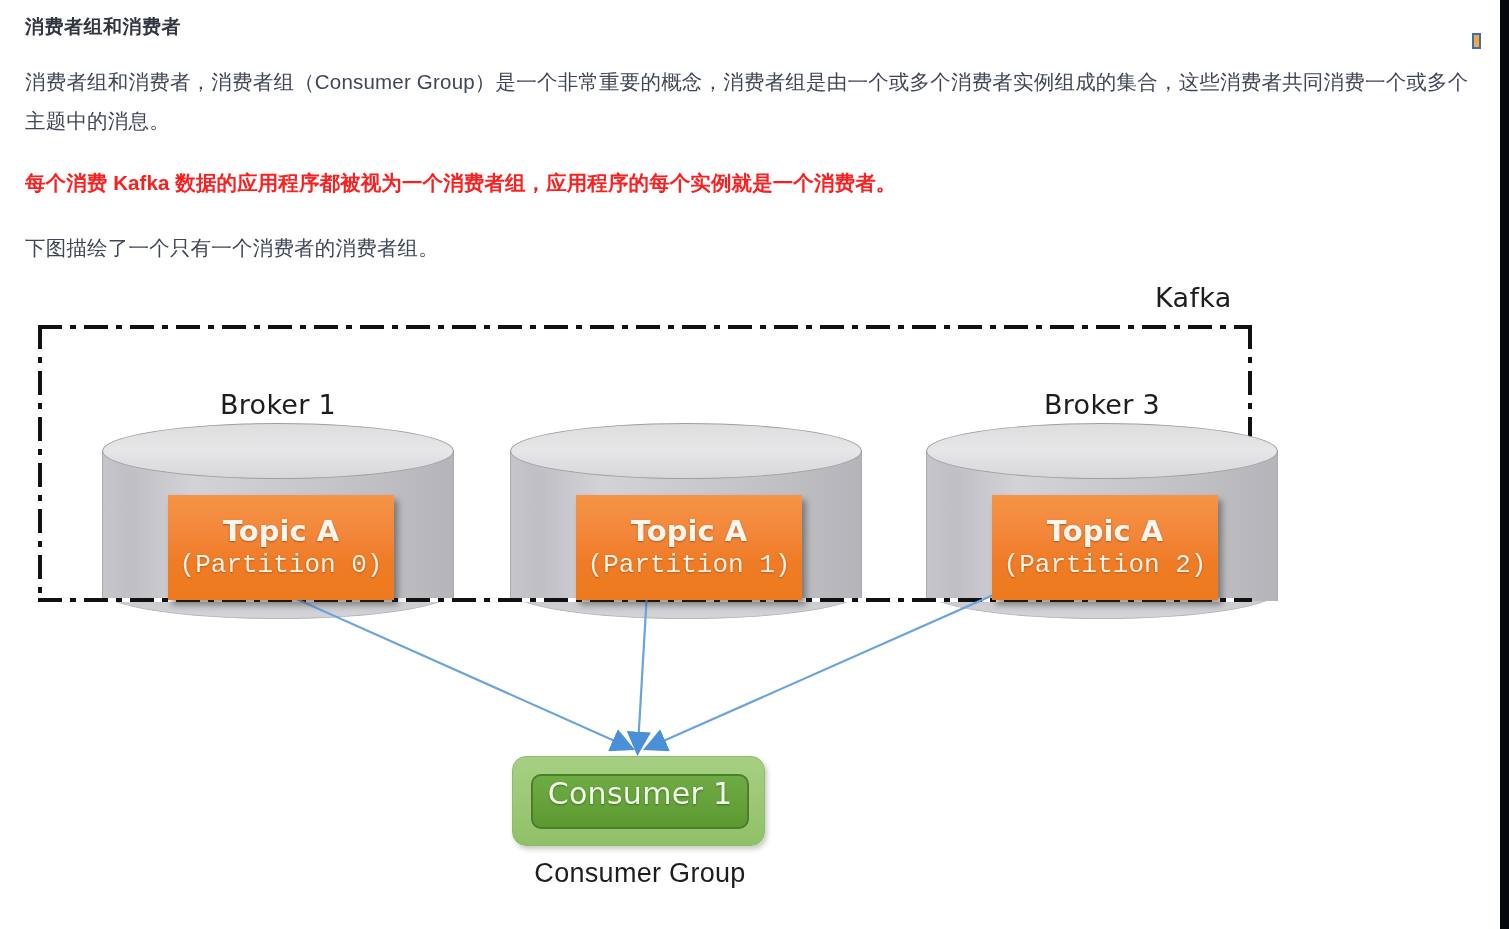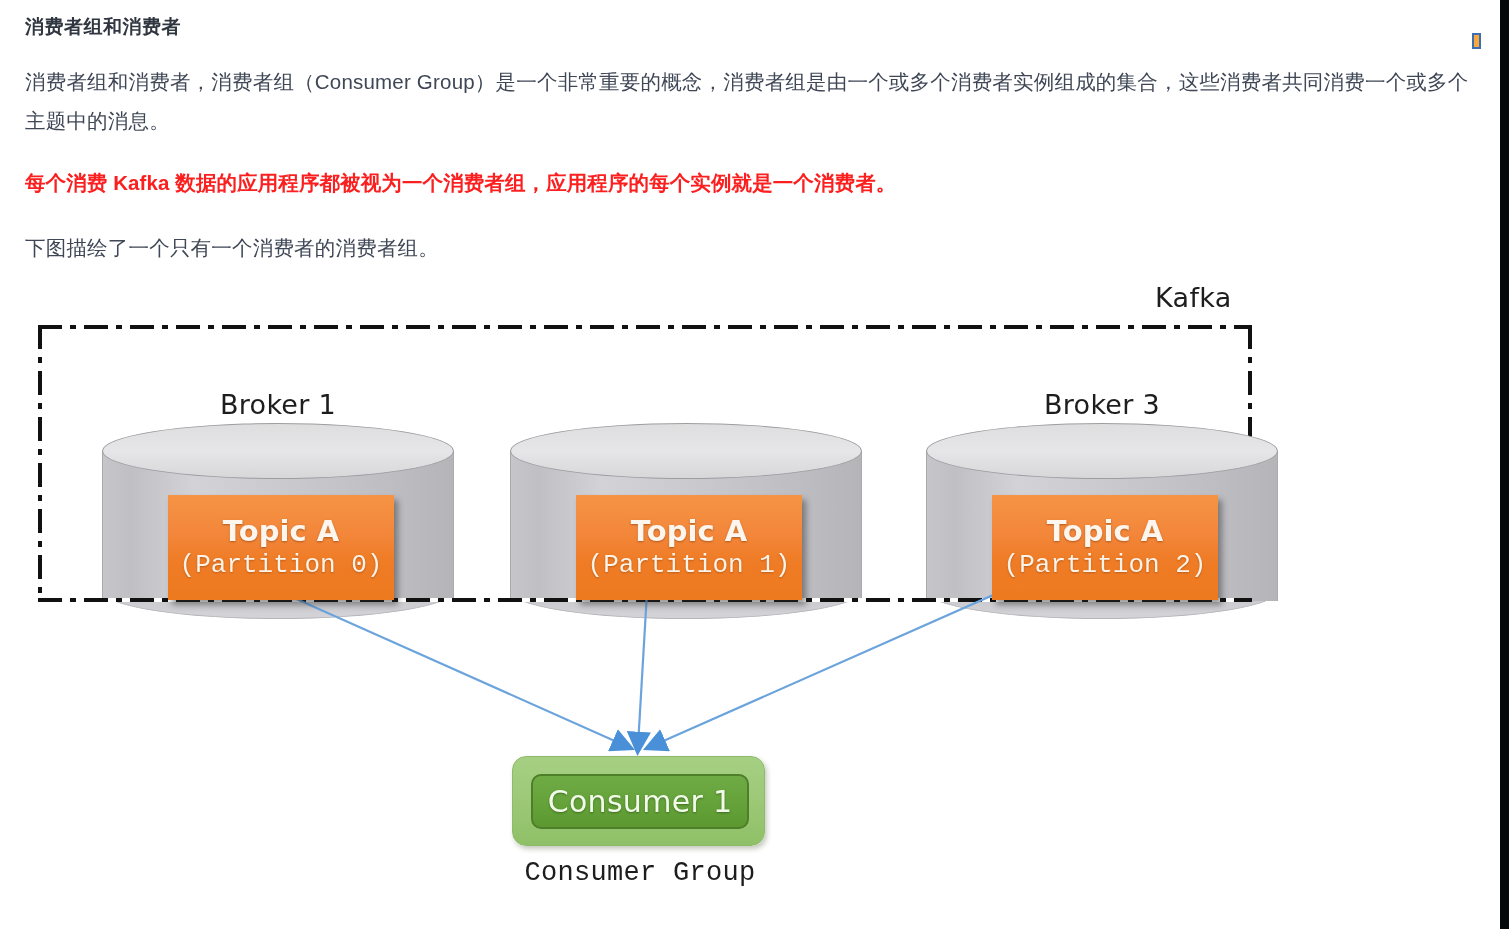--- a/index.html
+++ b/index.html
@@ -244,40 +244,40 @@
   #consumer-1-box {
     position: absolute;
     left: 18px;
     top: 17px;
     width: 218px;
     height: 55px;
     background: linear-gradient(to bottom, #6fab44 0%, #65a23a 55%, #5c982f 100%);
     border: 2px solid #4c7f27;
     border-radius: 10px;
     display: flex;
-    align-items: center;
+    align-items: flex-start;
     justify-content: center;
     box-sizing: border-box;
   }
   #consumer-1-label {
     font-size: 30px;
     color: #f2fbe9;
     font-family: "DejaVu Sans", sans-serif;
     letter-spacing: 0.3px;
     text-shadow: 0 1px 2px rgba(30,60,15,0.5);
   }
   #consumer-group-label {
     position: absolute;
     left: 460px;
     top: 588px;
     width: 360px;
     text-align: center;
     font-size: 27px;
     color: #1d1d1d;
-    font-family: Liberation Mono, monospace;
+    font-family: Liberation Sans, sans-serif;
     letter-spacing: 0.3px;
   }
 
   
   #corner-marker {
     position: absolute;
     right: 28px;
     top: 33px;
     width: 9px;
     height: 16px;

